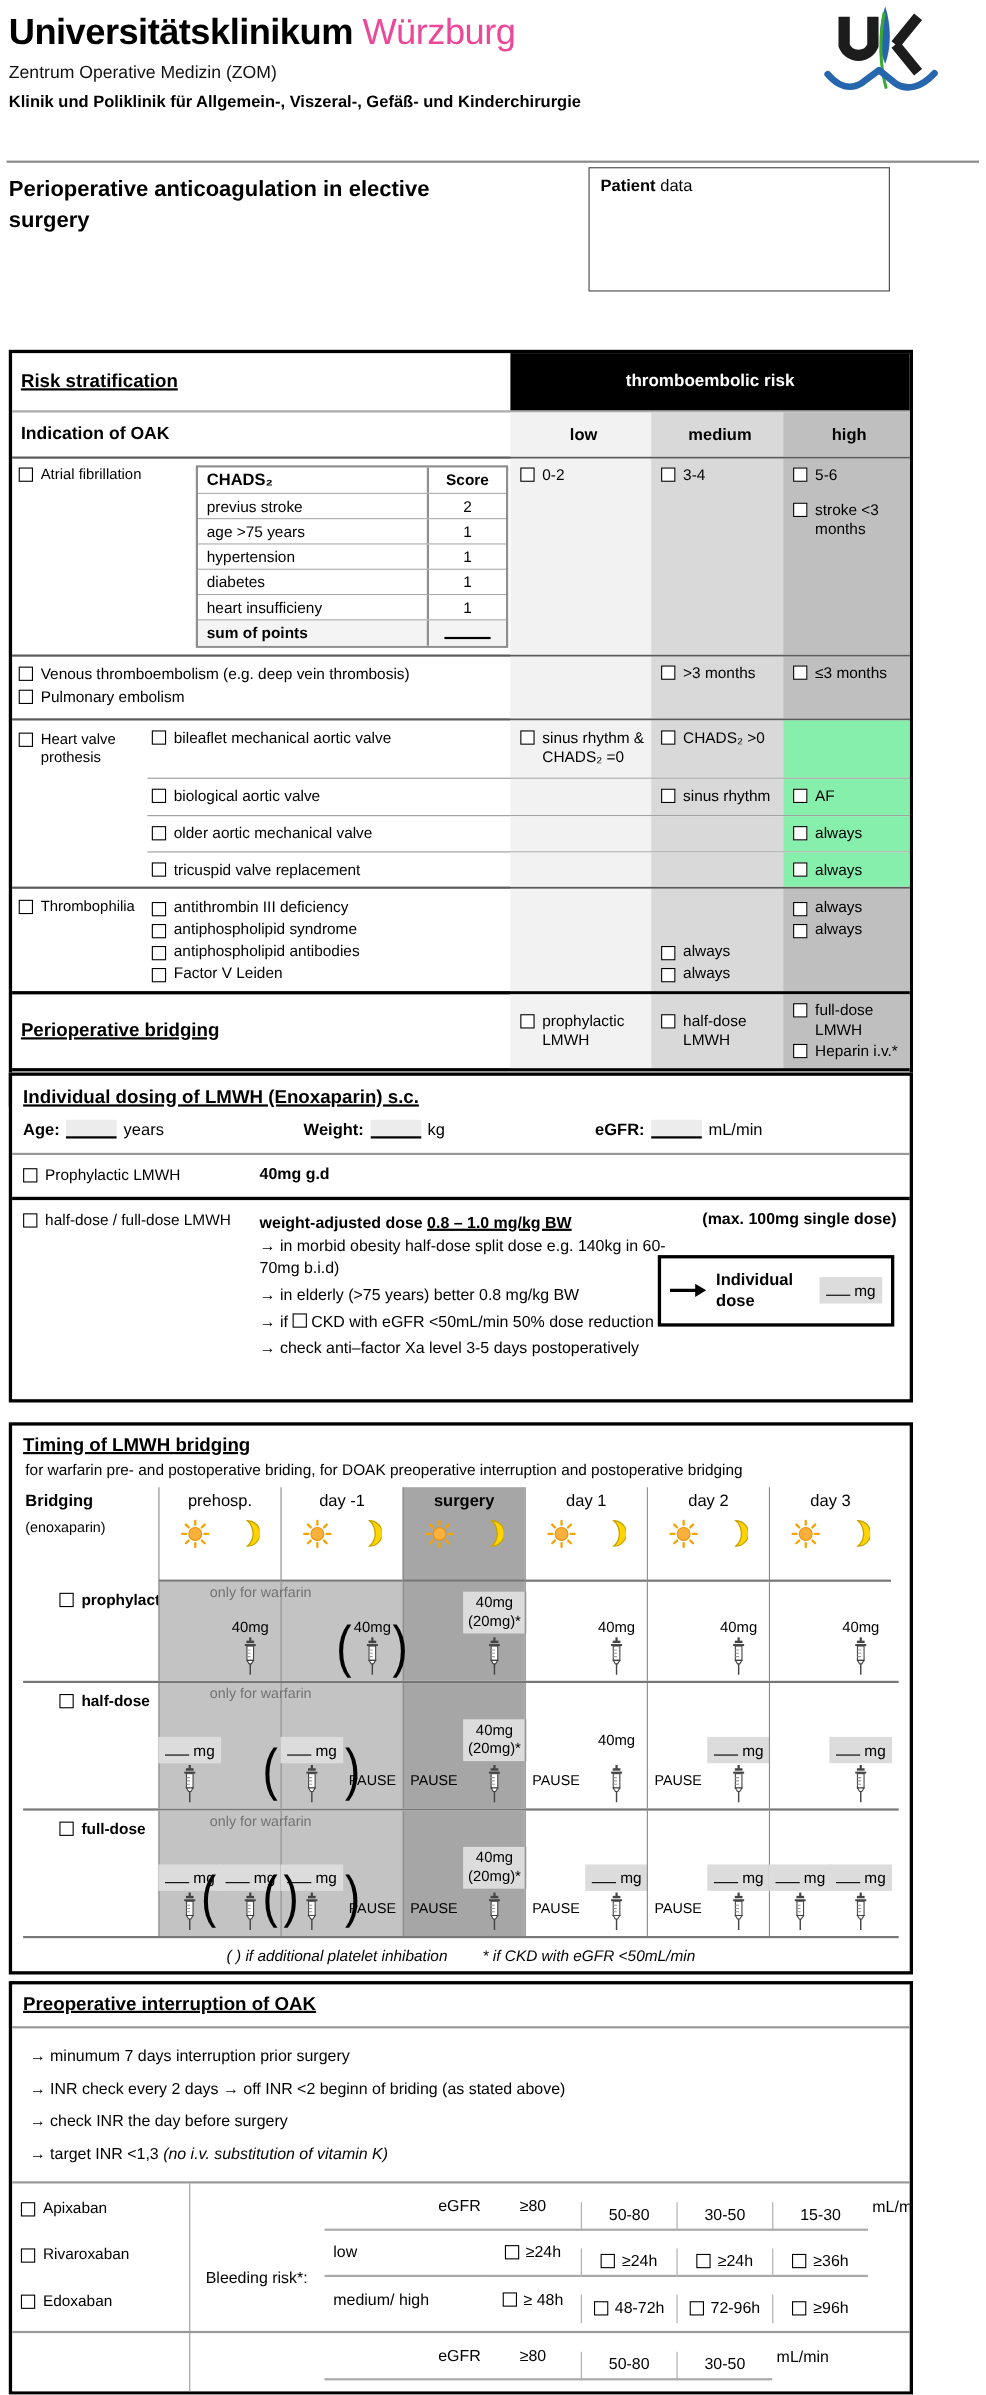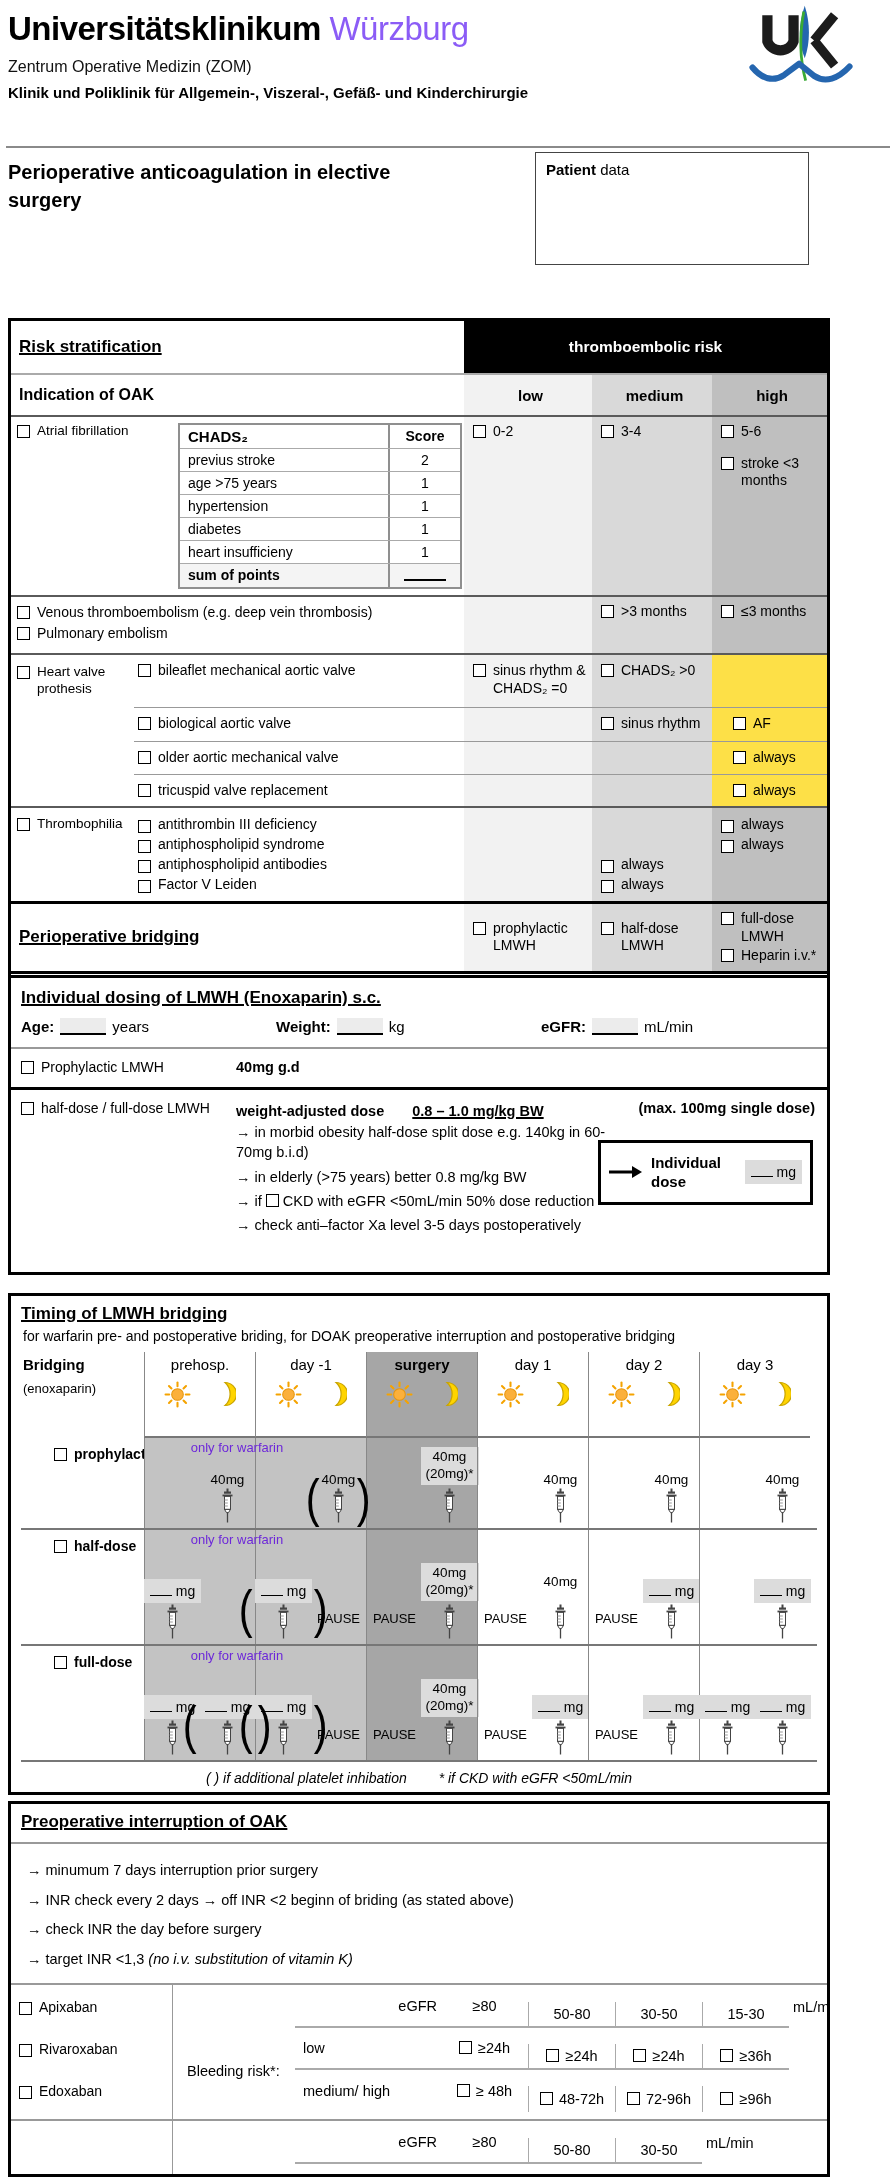--- a/index.html
+++ b/index.html
@@ -2,21 +2,21 @@
 <html><head>
 <meta charset="utf-8">
 <style>
   html,body{margin:0;padding:0;background:#fff;}
   .page{position:relative;width:896px;height:2177px;background:#fff;overflow:hidden;
         font-family:"Liberation Sans","DejaVu Sans",sans-serif;color:#000;}
   .abs{position:absolute;}
   
   .org{font-size:33px;letter-spacing:-0.5px;}
   .org b{font-weight:bold;}
-  .org .light{font-weight:300;color:#8b5cf6;}
+  .org .light{font-weight:300;color:#ec4899;}
   .dept1{font-size:16px;color:#111;}
   .dept2{font-size:15px;font-weight:bold;}
   .rule{height:0;border-top:2px solid #8a8a8a;}
   
   .doc-title{font-size:20px;font-weight:bold;line-height:1.4;}
   .patientbox{border:1.5px solid #444;padding:8px 10px;font-size:15px;background:#fff;}
   .patientbox b{font-weight:bold;}
   
   .secbox{border:3px solid #000;background:#fff;box-sizing:border-box;}
   .sectitle{font-weight:bold;font-size:17px;text-decoration:underline;text-decoration-thickness:2px;}
@@ -41,41 +41,41 @@
   .chads .r:first-child{border-top:none;}
   .chads .nm{flex:1;padding:3px 8px;}
   .chads .sc{width:70px;border-left:2px solid #8f8f8f;text-align:center;padding:3px 0;}
   .chads .hd{font-weight:bold;}
   .chads .sum{font-weight:bold;background:#f4f4f4;}
   .sline{display:inline-block;width:42px;border-bottom:2px solid #000;height:12px;}
   .vrow{display:flex;box-sizing:border-box;}
   .vS{width:330px;box-sizing:border-box;padding:7px 4px;}
   .vLow{width:128px;background:#f2f2f2;box-sizing:border-box;padding:7px 4px 7px 9px;}
   .vMed{width:120px;background:#d9d9d9;box-sizing:border-box;padding:7px 4px 7px 9px;}
-  .vHigh{flex:1;background:#fde047;box-sizing:border-box;padding:7px 4px 7px 21px;}
+  .vHigh{flex:1;background:#86efac;box-sizing:border-box;padding:7px 4px 7px 9px;}
   .vsep{border-top:1.5px solid #999;}
   .tline{height:20px;display:flex;align-items:center;}
   .bridgerow{border-top:3px solid #000;border-bottom:3px solid #000;}
   .footnote{font-style:italic;font-size:13.5px;text-align:center;padding:7px 4px;}
   
   .d-title{padding:10px 10px 4px;}
   .d-vitals{padding:6px 10px 12px;font-size:15px;display:flex;}
   .d-vitals b{font-weight:bold;}
   .d-row1{display:flex;border-top:2px solid #999;padding:10px;font-size:14.5px;}
   .d-row2{border-top:3px solid #000;position:relative;padding:10px;font-size:14.5px;min-height:165px;box-sizing:border-box;}
   .d-lab{width:215px;flex:none;}
   .bullets{margin-left:215px;width:370px;line-height:1.55;}
   .arr{font-weight:bold;}
   .dosebox{position:absolute;right:14px;top:50px;width:215px;border:3px solid #000;display:flex;align-items:center;gap:8px;padding:10px 8px;box-sizing:border-box;}
   .dosebox .lab{font-weight:bold;font-size:15px;line-height:1.3;}
   .mgslot{background:#dcdcdc;padding:4px 6px;font-size:14px;white-space:nowrap;}
   .bline{display:inline-block;width:22px;border-bottom:1.5px solid #000;height:10px;margin-right:4px;}
   .maxnote{position:absolute;right:12px;top:10px;font-weight:bold;font-size:14.5px;}
   .wadj{font-weight:bold;}
-  .wadj u{text-decoration-thickness:2px;margin-left:24px;}
+  .wadj u{text-decoration-thickness:2px;}
   
   .t-sub{font-size:14px;padding:4px 2px 8px;}
   .tgrid{display:grid;grid-template-columns:123px repeat(6,111px);position:relative;box-sizing:border-box;}
   .tgrid > div{box-sizing:border-box;}
   .th{border-left:1px solid #888;text-align:center;padding-top:4px;font-size:15px;}
   .th:first-child,.tc:first-child{border-left:none;}
   .icons{display:flex;justify-content:space-evenly;margin-top:8px;}
   .tc{border-left:1px solid #888;display:flex;}
   .hdr-bot{border-bottom:2px solid #777;}
   .row-bot{border-bottom:2px solid #777;}
@@ -83,21 +83,21 @@
   .darkcol{background:#a6a6a6;}
   .tlabel{padding:8px 2px 0 6px;}
   .tlabel .ck{font-weight:bold;padding-left:27px;}
   .half{width:50%;display:flex;flex-direction:column;align-items:center;justify-content:flex-end;padding-bottom:4px;gap:1px;}
   .dose{font-size:13.5px;white-space:nowrap;}
   .pausetxt{font-size:13px;padding-bottom:14px;}
   .box40{background:#dcdcdc;padding:2px 5px;text-align:center;font-size:13.5px;line-height:1.25;margin-bottom:2px;}
   .pgroup{display:flex;align-items:center;}
   .pgroup .inner{display:flex;flex-direction:column;align-items:center;gap:1px;}
   .bigparen{font-size:52px;font-weight:300;line-height:0.85;transform:scaleX(0.8);}
-  .warf{position:absolute;left:123px;width:186px;top:2px;text-align:center;color:#6d28d9;font-size:13px;}
+  .warf{position:absolute;left:123px;width:186px;top:2px;text-align:center;color:#737373;font-size:13px;}
   .t-foot{font-style:italic;font-size:14px;text-align:center;padding:8px 0;}
   .t-foot span{margin:0 14px;}
   
   .p-row{display:flex;border-top:2px solid #999;box-sizing:border-box;}
   .p-left{width:162px;flex:none;border-right:1.5px solid #999;box-sizing:border-box;padding:6px 4px 6px 8px;display:flex;flex-direction:column;}
   .p-arrows{padding:12px 0 8px 16px;font-size:14.5px;line-height:2.05;}
   .bleedcol{width:122px;flex:none;display:flex;align-items:center;font-size:14.5px;box-sizing:border-box;}
   .btable{display:grid;font-size:14.5px;text-align:center;}
   .btable > div{display:flex;align-items:center;box-sizing:border-box;padding:2px 4px;}
   .bh{justify-content:center;}

